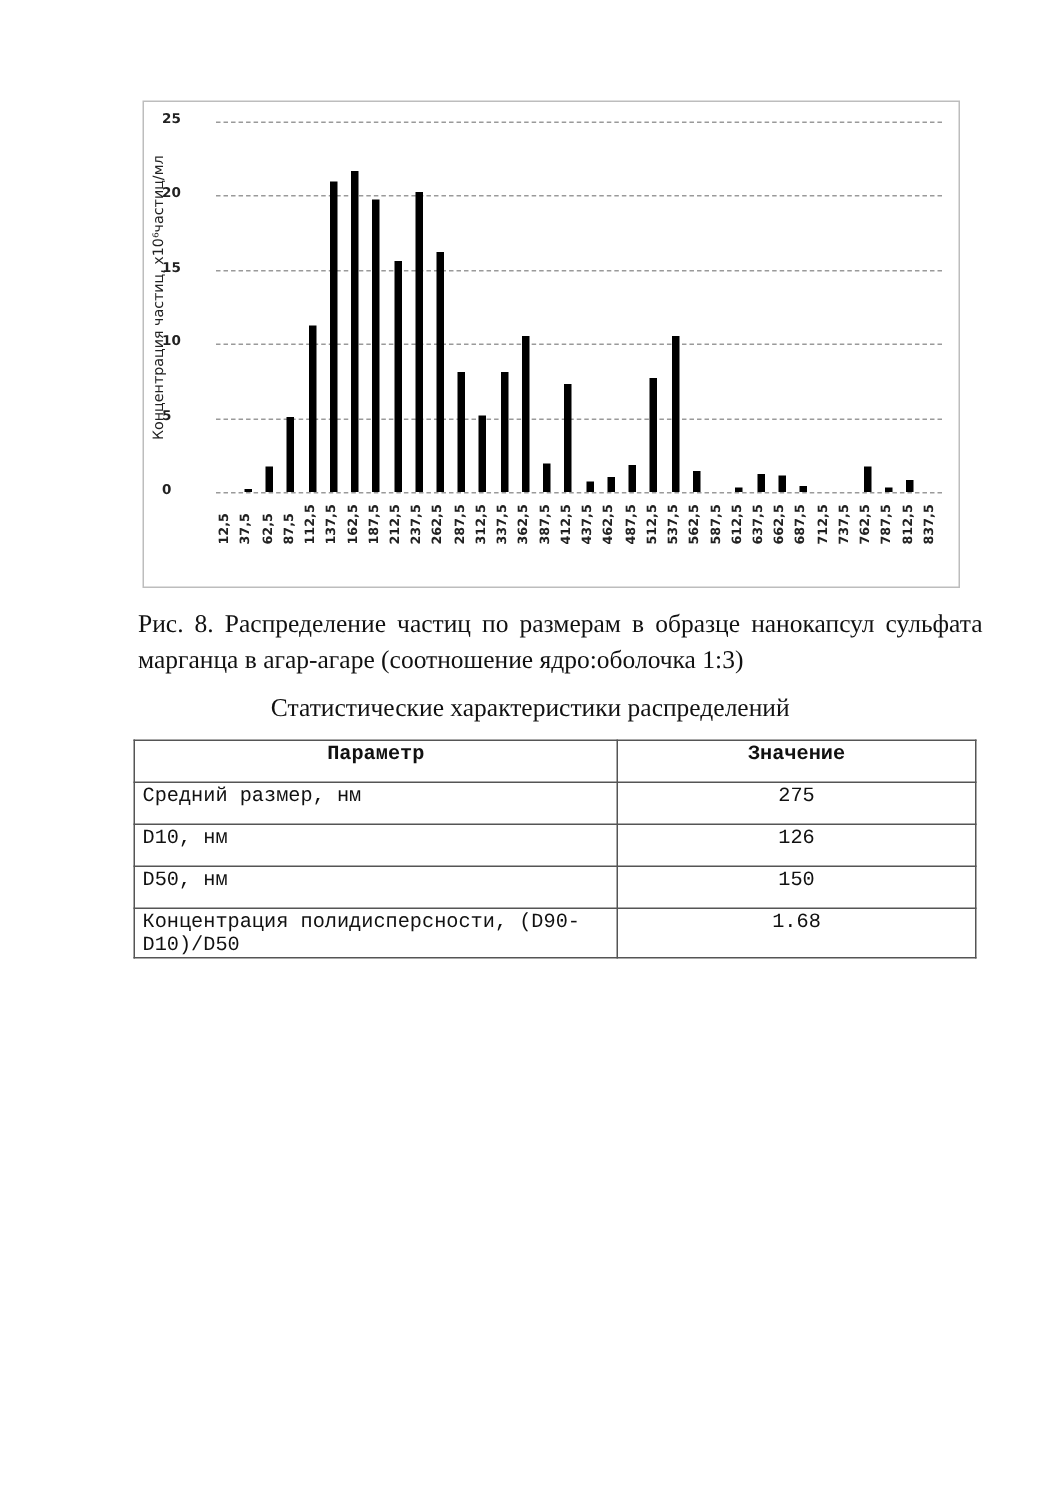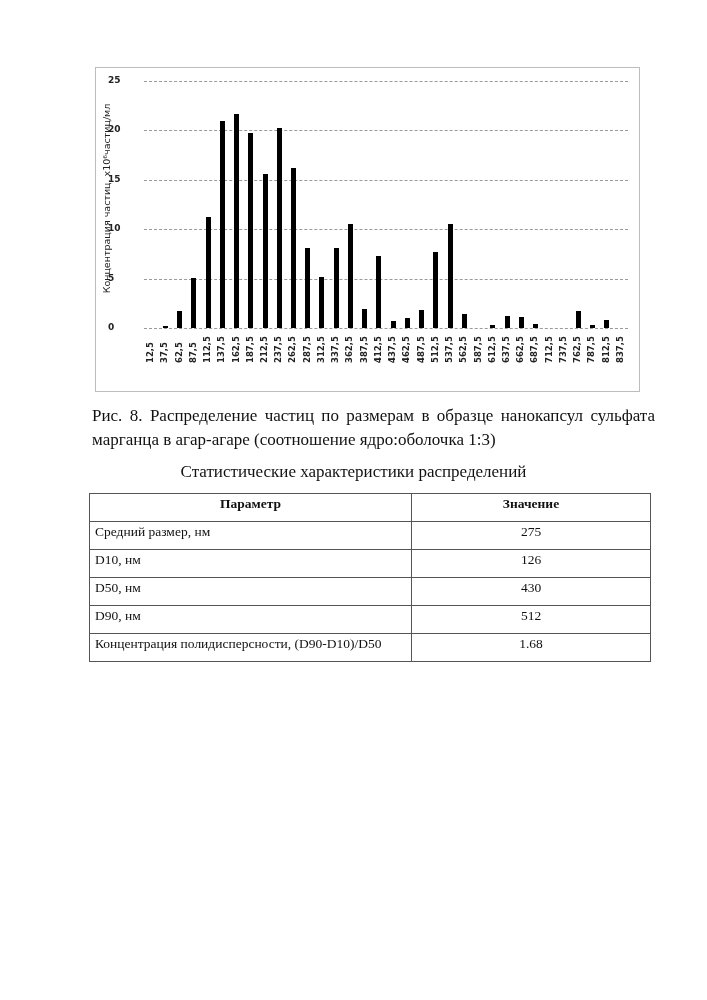--- a/index.html
+++ b/index.html
@@ -8,21 +8,21 @@
   .plot { position:absolute; left:48px; top:13px; width:484px; height:247px; }
   .gridline { position:absolute; left:0; right:0; height:0; border-top:1px dashed #9a9a9a; }
   .ytick { position:absolute; left:-36px; width:28px; font-family:"DejaVu Sans", sans-serif; font-size:9px; font-weight:bold; color:#222; transform:translateY(-6px); }
   .bar { position:absolute; bottom:0; background:#000; width:5px; }
   .xtick { position:absolute; top:252px; font-family:"DejaVu Sans", sans-serif; font-size:8.5px; font-weight:bold; color:#222; writing-mode:vertical-rl; transform:rotate(180deg); white-space:nowrap; height:30px; text-align:left; }
   .xlabel { position:absolute; left:0; width:545px; top:292px; text-align:center; font-family:"DejaVu Sans", sans-serif; font-size:9.5px; font-weight:bold; color:#222; }
   .ylabel { position:absolute; left:-105px; top:125px; width:230px; transform:rotate(-90deg); text-align:center; font-family:"DejaVu Sans", sans-serif; font-size:9.5px; color:#222; }
   .caption { position:absolute; left:92px; top:404px; width:563px; font-size:17px; line-height:24px; text-align:justify; text-align-last:left; }
   .table-title { position:absolute; left:0; width:707px; top:462px; text-align:center; font-size:17px; }
   table.stats { position:absolute; left:89px; top:493px; width:562px; border-collapse:collapse; font-size:13.5px; }
-  table.stats th, table.stats td { border:1px solid #555; height:28px; padding:0 5px; vertical-align:top; padding-top:2px; box-sizing:border-box; }
+  table.stats th, table.stats td { border:1px solid #555; height:28px; padding:0 5px; vertical-align:top; padding-top:2px; box-sizing:border-box;font-family:Liberation Mono, monospace; }
   table.stats th { font-weight:bold; text-align:center; }
   table.stats td.val { text-align:center; }
   table.stats col.c1 { width:322px; }
   sup { font-size:9px; }
 </style>
 </head>
 <body>
 
 <div class="chart-frame">
   <div class="ylabel">Концентрация частиц, x10⁶частиц/мл</div>
@@ -124,24 +124,20 @@
     <tr>
       <td>Средний размер, нм</td>
       <td class="val">275</td>
     </tr>
     <tr>
       <td>D10, нм</td>
       <td class="val">126</td>
     </tr>
     <tr>
       <td>D50, нм</td>
-      <td class="val">430</td>
-    </tr>
-    <tr>
-      <td>D90, нм</td>
-      <td class="val">512</td>
+      <td class="val">150</td>
     </tr>
     <tr>
       <td>Концентрация полидисперсности, (D90-D10)/D50</td>
       <td class="val">1.68</td>
     </tr>
   </tbody>
 </table>
 
 </body></html>

